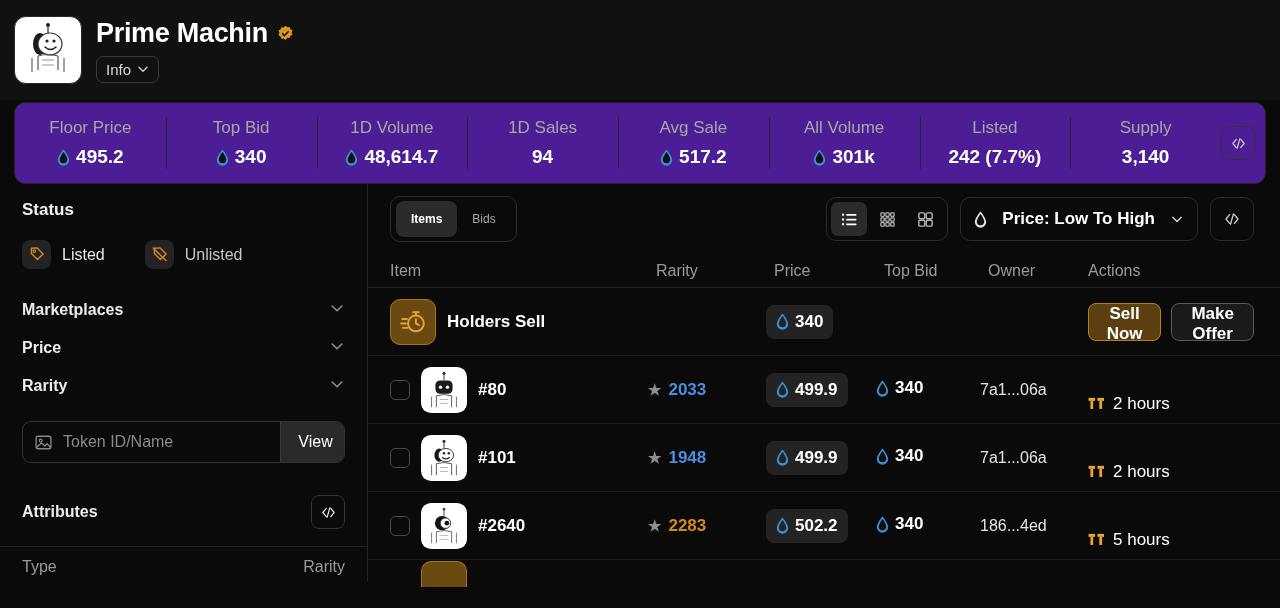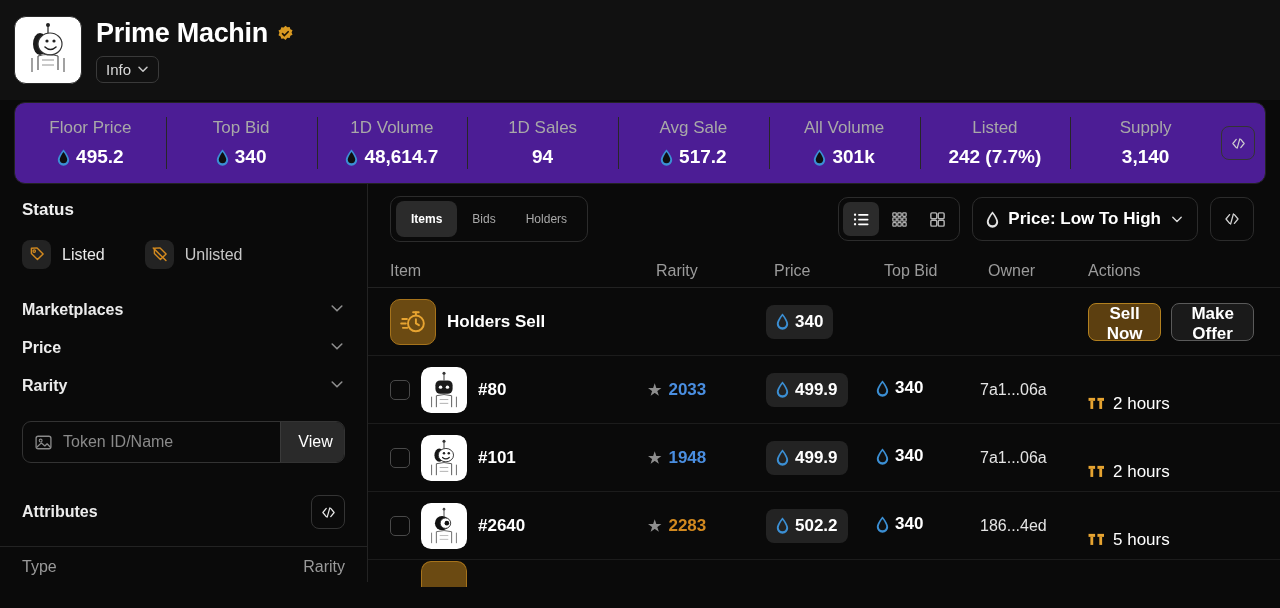--- a/index.html
+++ b/index.html
@@ -181,21 +181,21 @@
     display: flex; align-items: center;
     border: 1px solid #2c2c2c; border-radius: 10px;
     padding: 4px; height: 44px; gap: 2px;
   }
   .vm {
     width: 36px; height: 34px; border-radius: 7px;
     display: flex; align-items: center; justify-content: center;
   }
   .vm.active { background: #2b2b2b; }
   .sortsel {
-    display: flex; align-items: center; gap: 9px;
+    display: flex; align-items: center; gap: 15px;
     border: 1px solid #2c2c2c; border-radius: 10px;
     height: 44px; padding: 0 13px;
     font-size: 17px; font-weight: bold; color: #fff;
     background: transparent; font-family: inherit;
   }
   .code-sq2 {
     width: 44px; height: 44px;
     border: 1px solid #2c2c2c; border-radius: 10px;
     display: flex; align-items: center; justify-content: center;
     color: #d0d0d0; font-size: 14px;
@@ -479,21 +479,20 @@
       <span>Rarity</span>
     </div>
   </div>
 
   <div class="main">
 
     <div class="toolbar">
       <div class="tabs">
         <button class="tab active">Items</button>
         <button class="tab">Bids</button>
-        <button class="tab">Holders</button>
       </div>
 
       <div class="tb-spacer"></div>
 
       <div class="viewmodes">
         <span class="vm active">
           <svg width="19" height="19" viewBox="0 0 20 20">
             <circle cx="3.2" cy="5" r="1.2" fill="#fff"></circle>
               <rect x="6.4" y="4.1" width="11" height="1.9" rx="0.9" fill="#fff"></rect>
             <circle cx="3.2" cy="10" r="1.2" fill="#fff"></circle>

